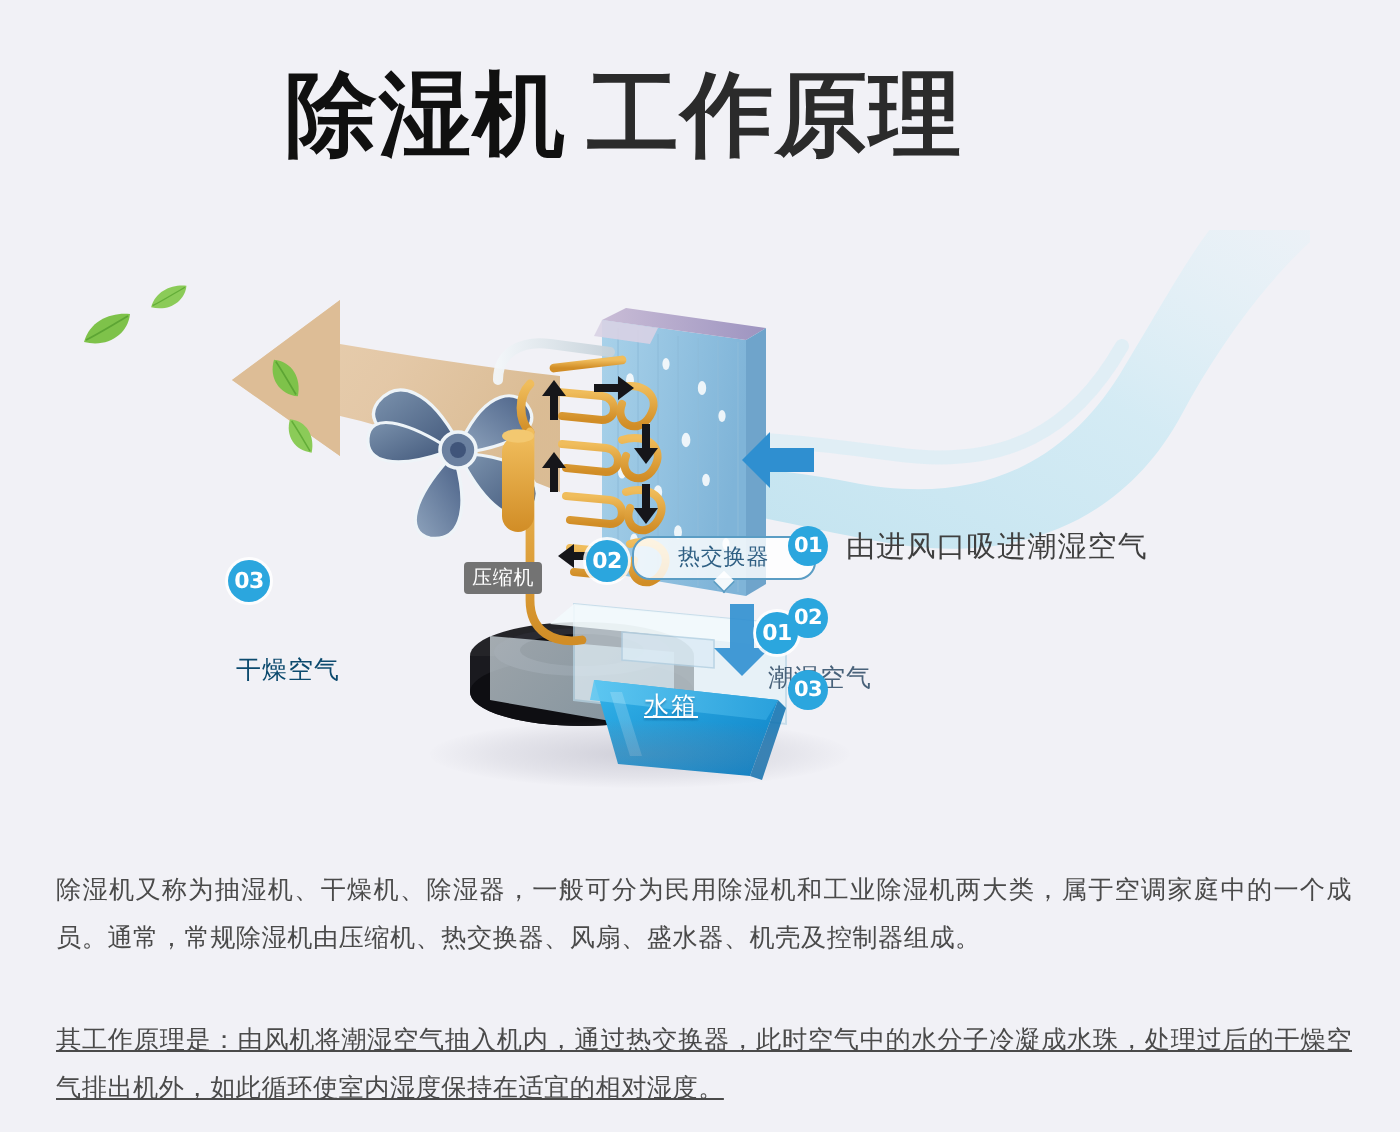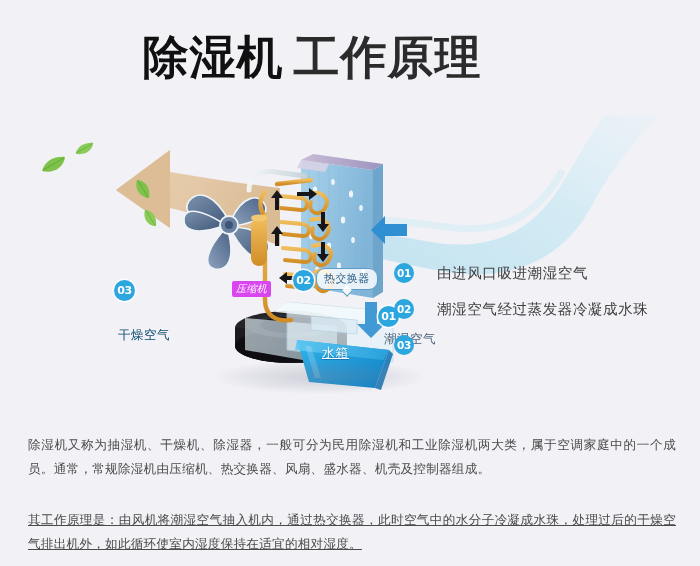--- a/index.html
+++ b/index.html
@@ -132,21 +132,21 @@
   }
   .badge-03 { left: 114px; top: 160px; }
   .badge-02 { left: 293px; top: 150px; }
   .badge-01 { left: 378px; top: 186px; }
 
   
   .callout {
     position: absolute;
     left: 316px;
     top: 148px;
-    padding: 2px 7px 3px;
+    padding: 2px 22px 3px;
     border: 1.3px solid #5b9dc4;
     border-radius: 9px;
     background: rgba(255,255,255,0.82);
     font-size: 11px;
     color: #2f5f83;
     white-space: nowrap;
     letter-spacing: 0.4px;
   }
   .callout::after {
     content: "";
@@ -160,28 +160,27 @@
     border-bottom: 1.3px solid #5b9dc4;
     transform: rotate(45deg);
   }
 
   
   .tag-compressor {
     position: absolute;
     left: 232px;
     top: 281px;
     padding: 1px 4px;
-    background: #d946ef;
+    background: #737373;
     color: #ffffff;
     font-size: 10px;
     border-radius: 2px;
     letter-spacing: 0.4px;
     white-space: nowrap;
     z-index: 9;
-    font-style: italic;
   }
   
   .tag-tank {
     position: absolute;
     left: 322px;
     top: 345px;
     color: #ffffff;
     font-size: 12.5px;
     letter-spacing: 1px;
     white-space: nowrap;
@@ -209,21 +208,21 @@
     border-radius: 50%;
     background: #2ba6de;
     color: #fff;
     font-size: 10.5px;
     font-weight: bold;
     line-height: 20px;
     text-align: center;
     letter-spacing: -0.3px;
   }
   .legend-text {
-    margin-left: 23px;
+    margin-left: 9px;
     font-size: 14.5px;
     color: #3f3f3f;
     letter-spacing: 0.6px;
     white-space: nowrap;
   }
 
   
   .copy {
     position: absolute;
     left: 28px;
@@ -444,21 +443,20 @@
 <div class="tag-compressor">压缩机</div>
 <div class="tag-tank">水箱</div>
 
 <div class="legend">
   <div class="legend-item">
     <span class="legend-badge">01</span>
     <span class="legend-text">由进风口吸进潮湿空气</span>
   </div>
   <div class="legend-item">
     <span class="legend-badge">02</span>
-    <span class="legend-text">潮湿空气经过蒸发器冷凝成水珠</span>
   </div>
   <div class="legend-item">
     <span class="legend-badge">03</span>
   </div>
 </div>
 
 <p class="copy copy-1">除湿机又称为抽湿机、干燥机、除湿器，一般可分为民用除湿机和工业除湿机两大类，属于空调家庭中的一个成员。通常，常规除湿机由压缩机、热交换器、风扇、盛水器、机壳及控制器组成。</p>
 <p class="copy copy-2">其工作原理是：由风机将潮湿空气抽入机内，通过热交换器，此时空气中的水分子冷凝成水珠，处理过后的干燥空气排出机外，如此循环使室内湿度保持在适宜的相对湿度。</p>
 
 </body></html>

